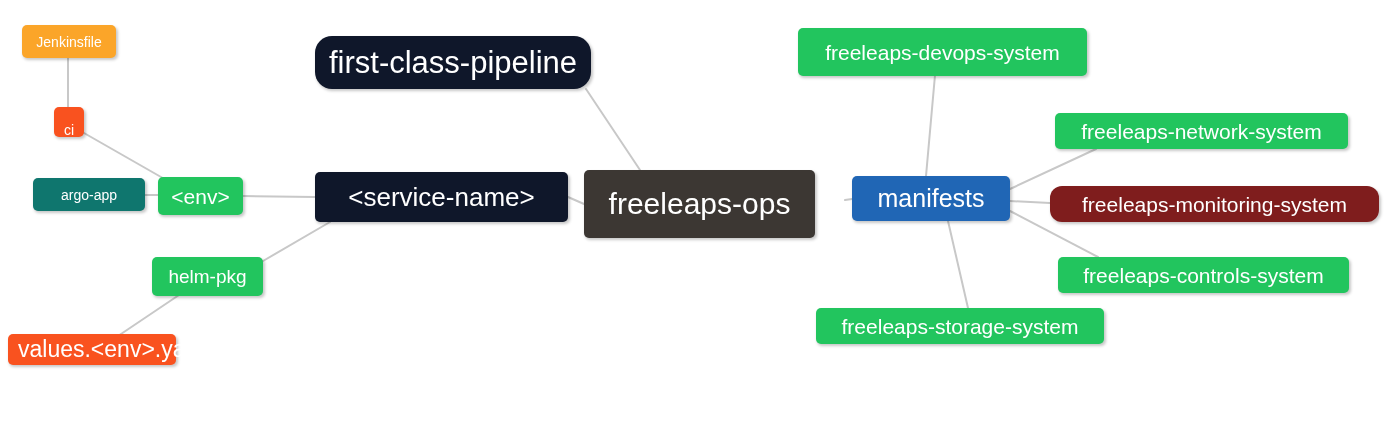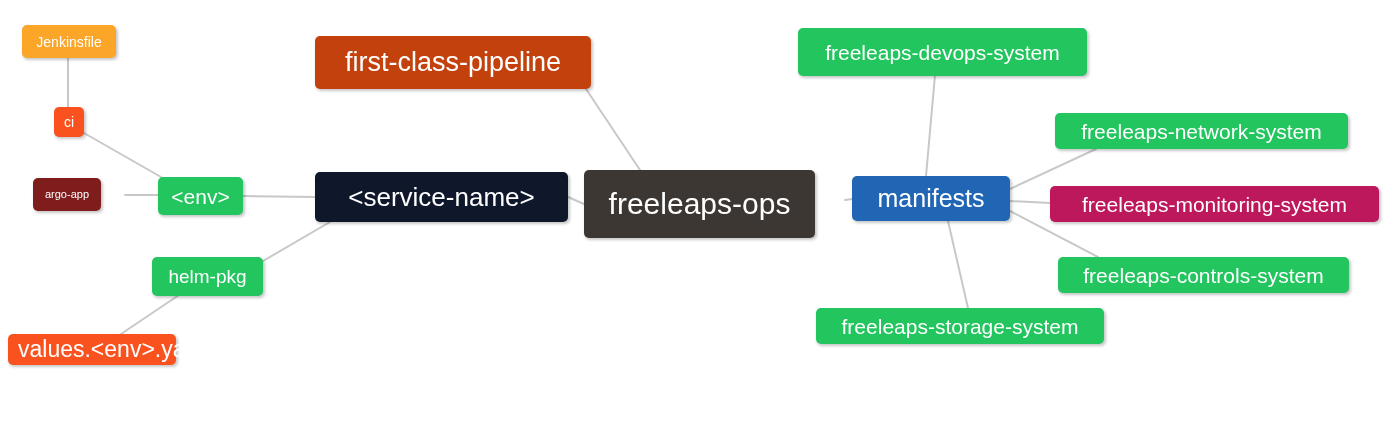--- a/index.html
+++ b/index.html
@@ -62,51 +62,51 @@
       <polyline points="1010,211 1098,257" fill="none" stroke="#c8c8c8" stroke-width="2" stroke-linecap="round"></polyline>
       <polyline points="948,221 968,308" fill="none" stroke="#c8c8c8" stroke-width="2" stroke-linecap="round"></polyline>
     </svg>
   <div id="node-layer">
       <div class="mm-node" style="left: 584px; top: 170px; width: 231px; height: 68px; background: rgb(60, 55, 51); font-size: 30px;">
         <span class="mm-label">freeleaps-ops</span>
       </div>
       <div class="mm-node" style="left: 315px; top: 172px; width: 253px; height: 50px; background: #0f172a; font-size: 26px;">
         <span class="mm-label">&lt;service-name&gt;</span>
       </div>
-      <div class="mm-node" style="left: 315px; top: 36px; width: 276px; height: 53px; background: #c2410c; font-size: 27px;">
+      <div class="mm-node" style="left: 315px; top: 36px; width: 276px; height: 53px; background: #0f172a; font-size: 31px; border-radius: 17px;">
         <span class="mm-label">first-class-pipeline</span>
       </div>
       <div class="mm-node" style="left: 852px; top: 176px; width: 158px; height: 45px; background: rgb(32, 102, 181); font-size: 25px;">
         <span class="mm-label">manifests</span>
       </div>
       <div class="mm-node" style="left: 158px; top: 177px; width: 85px; height: 38px; background: rgb(34, 197, 94); font-size: 21px;">
         <span class="mm-label">&lt;env&gt;</span>
       </div>
       <div class="mm-node" style="left: 152px; top: 257px; width: 111px; height: 39px; background: rgb(34, 197, 94); font-size: 19px;">
         <span class="mm-label">helm-pkg</span>
       </div>
       <div class="mm-node" style="left: 22px; top: 25px; width: 94px; height: 33px; background: rgb(251, 165, 41); font-size: 14px; justify-content: center;">
         <span class="mm-label">Jenkinsfile</span>
       </div>
-      <div class="mm-node" style="left: 54px; top: 107px; width: 30px; height: 30px; background: rgb(249, 82, 31); font-size: 14px;">
+      <div class="mm-node" style="left: 54px; top: 107px; width: 30px; height: 30px; background: rgb(249, 82, 31); font-size: 14px; align-items: flex-end;">
         <span class="mm-label">ci</span>
       </div>
-      <div class="mm-node" style="left: 33px; top: 178px; width: 68px; height: 33px; background: #7f1d1d; font-size: 11px;">
+      <div class="mm-node" style="left: 33px; top: 178px; width: 112px; height: 33px; background: #0f766e; font-size: 14px;">
         <span class="mm-label">argo-app</span>
       </div>
       <div class="mm-node" style="left: 8px; top: 334px; width: 168px; height: 31px; background: rgb(249, 82, 31); font-size: 23px;">
         <span class="mm-label">values.&lt;env&gt;.yaml</span>
       </div>
       <div class="mm-node" style="left: 798px; top: 28px; width: 289px; height: 48px; background: rgb(34, 197, 94); font-size: 21px;">
         <span class="mm-label">freeleaps-devops-system</span>
       </div>
       <div class="mm-node" style="left: 1055px; top: 113px; width: 293px; height: 36px; background: rgb(34, 197, 94); font-size: 21px;">
         <span class="mm-label">freeleaps-network-system</span>
       </div>
-      <div class="mm-node" style="left: 1050px; top: 186px; width: 329px; height: 36px; background: #be185d; font-size: 21px;">
+      <div class="mm-node" style="left: 1050px; top: 186px; width: 329px; height: 36px; background: #7f1d1d; font-size: 21px; border-radius: 12px;">
         <span class="mm-label">freeleaps-monitoring-system</span>
       </div>
       <div class="mm-node" style="left: 1058px; top: 257px; width: 291px; height: 36px; background: rgb(34, 197, 94); font-size: 21px;">
         <span class="mm-label">freeleaps-controls-system</span>
       </div>
       <div class="mm-node" style="left: 816px; top: 308px; width: 288px; height: 36px; background: rgb(34, 197, 94); font-size: 21px;">
         <span class="mm-label">freeleaps-storage-system</span>
       </div>
     </div>
 </div>

